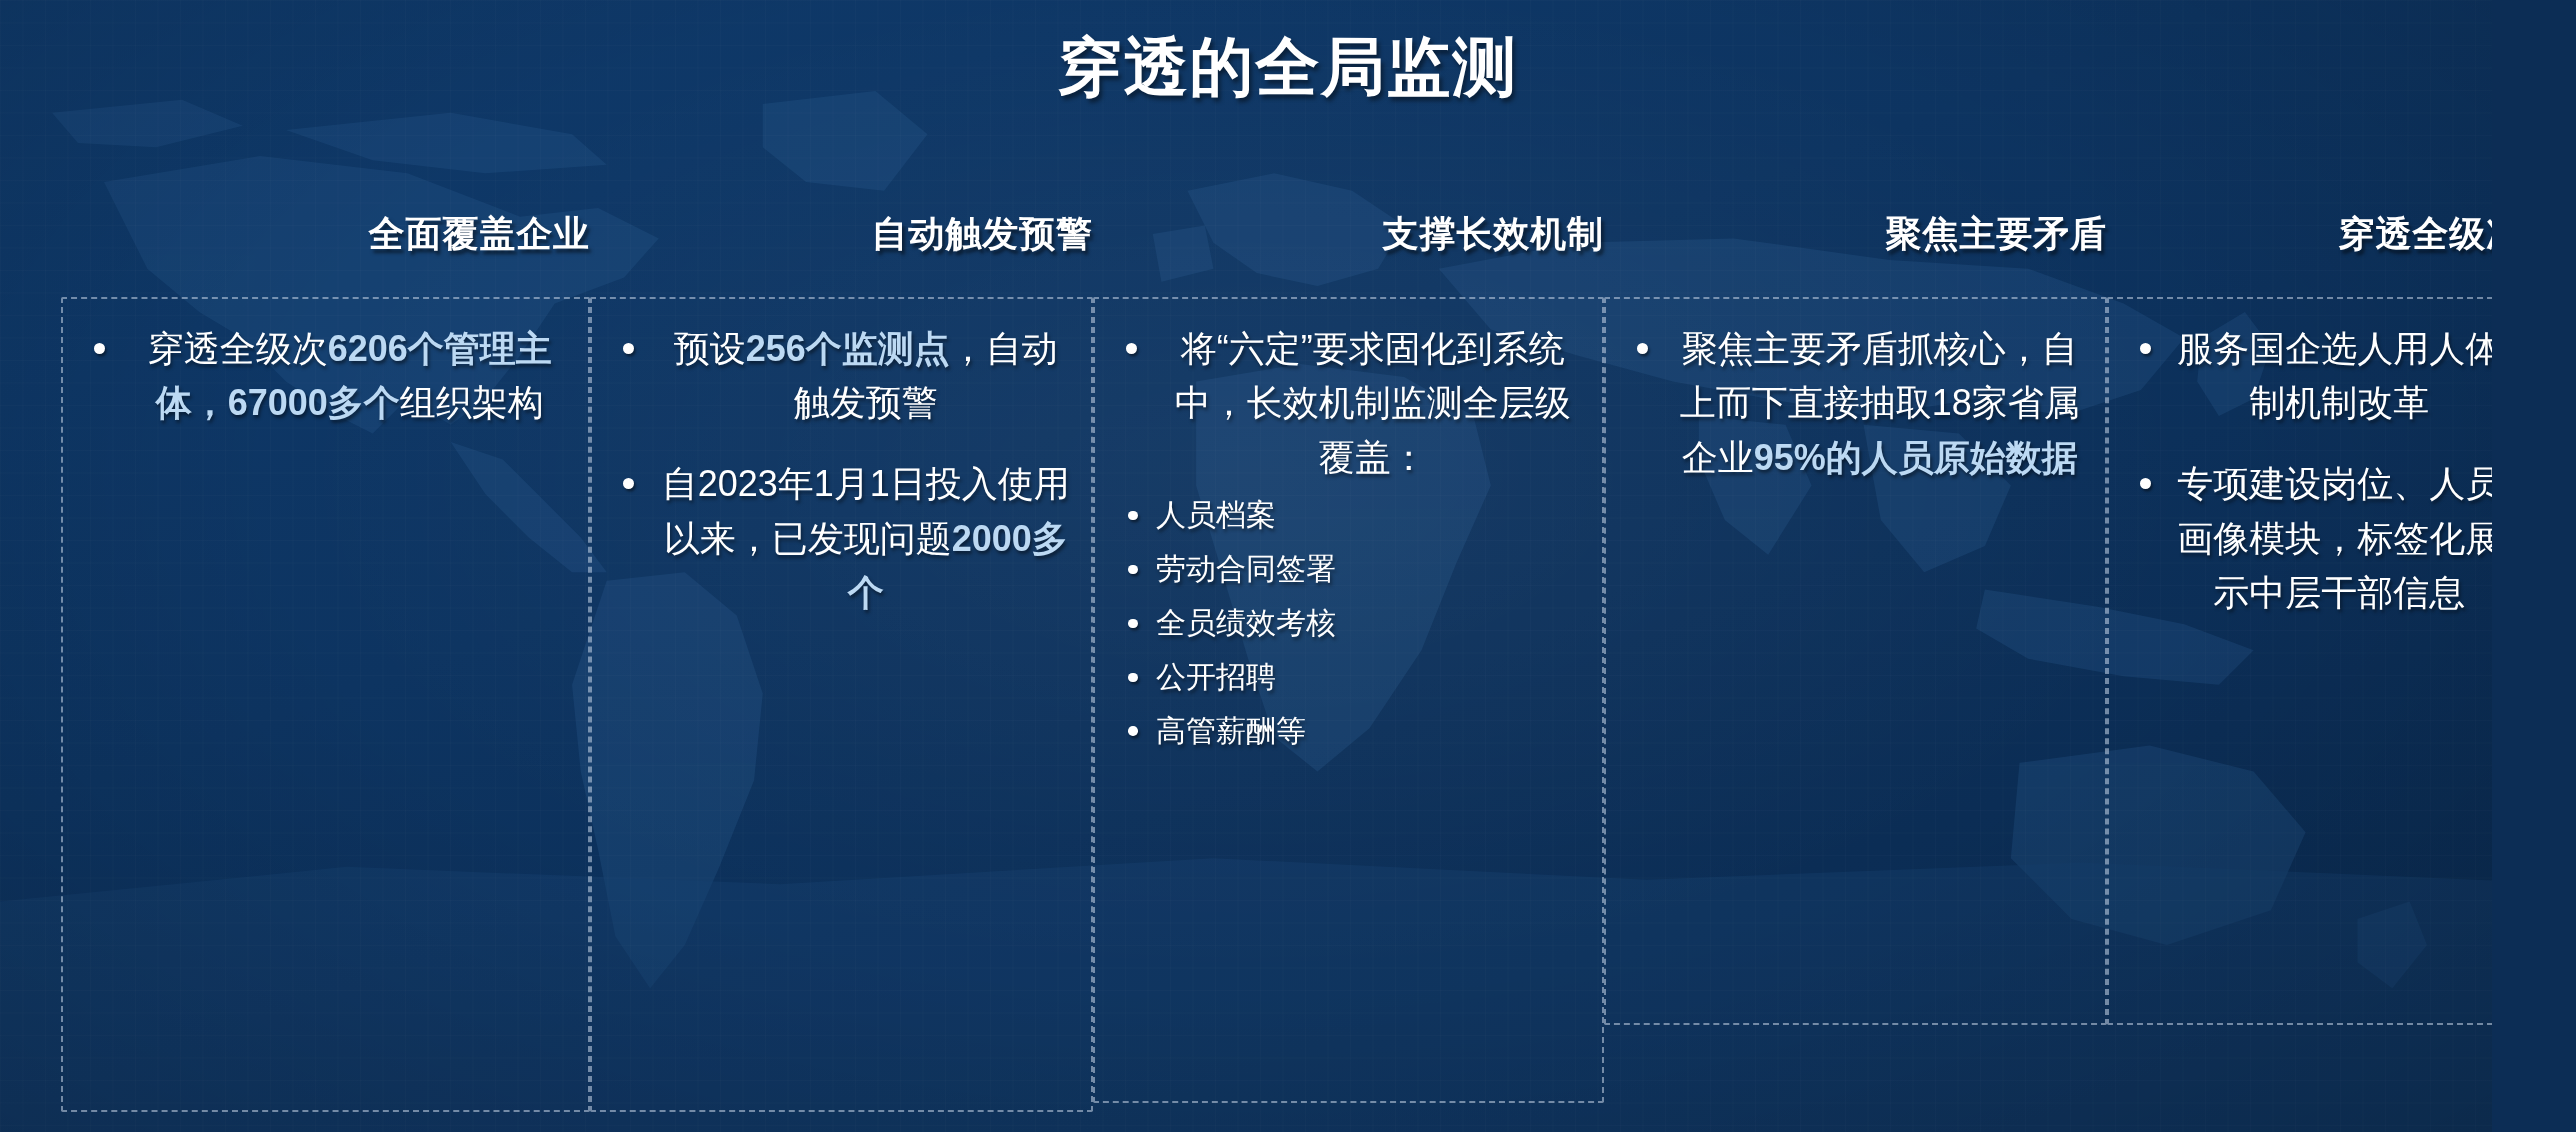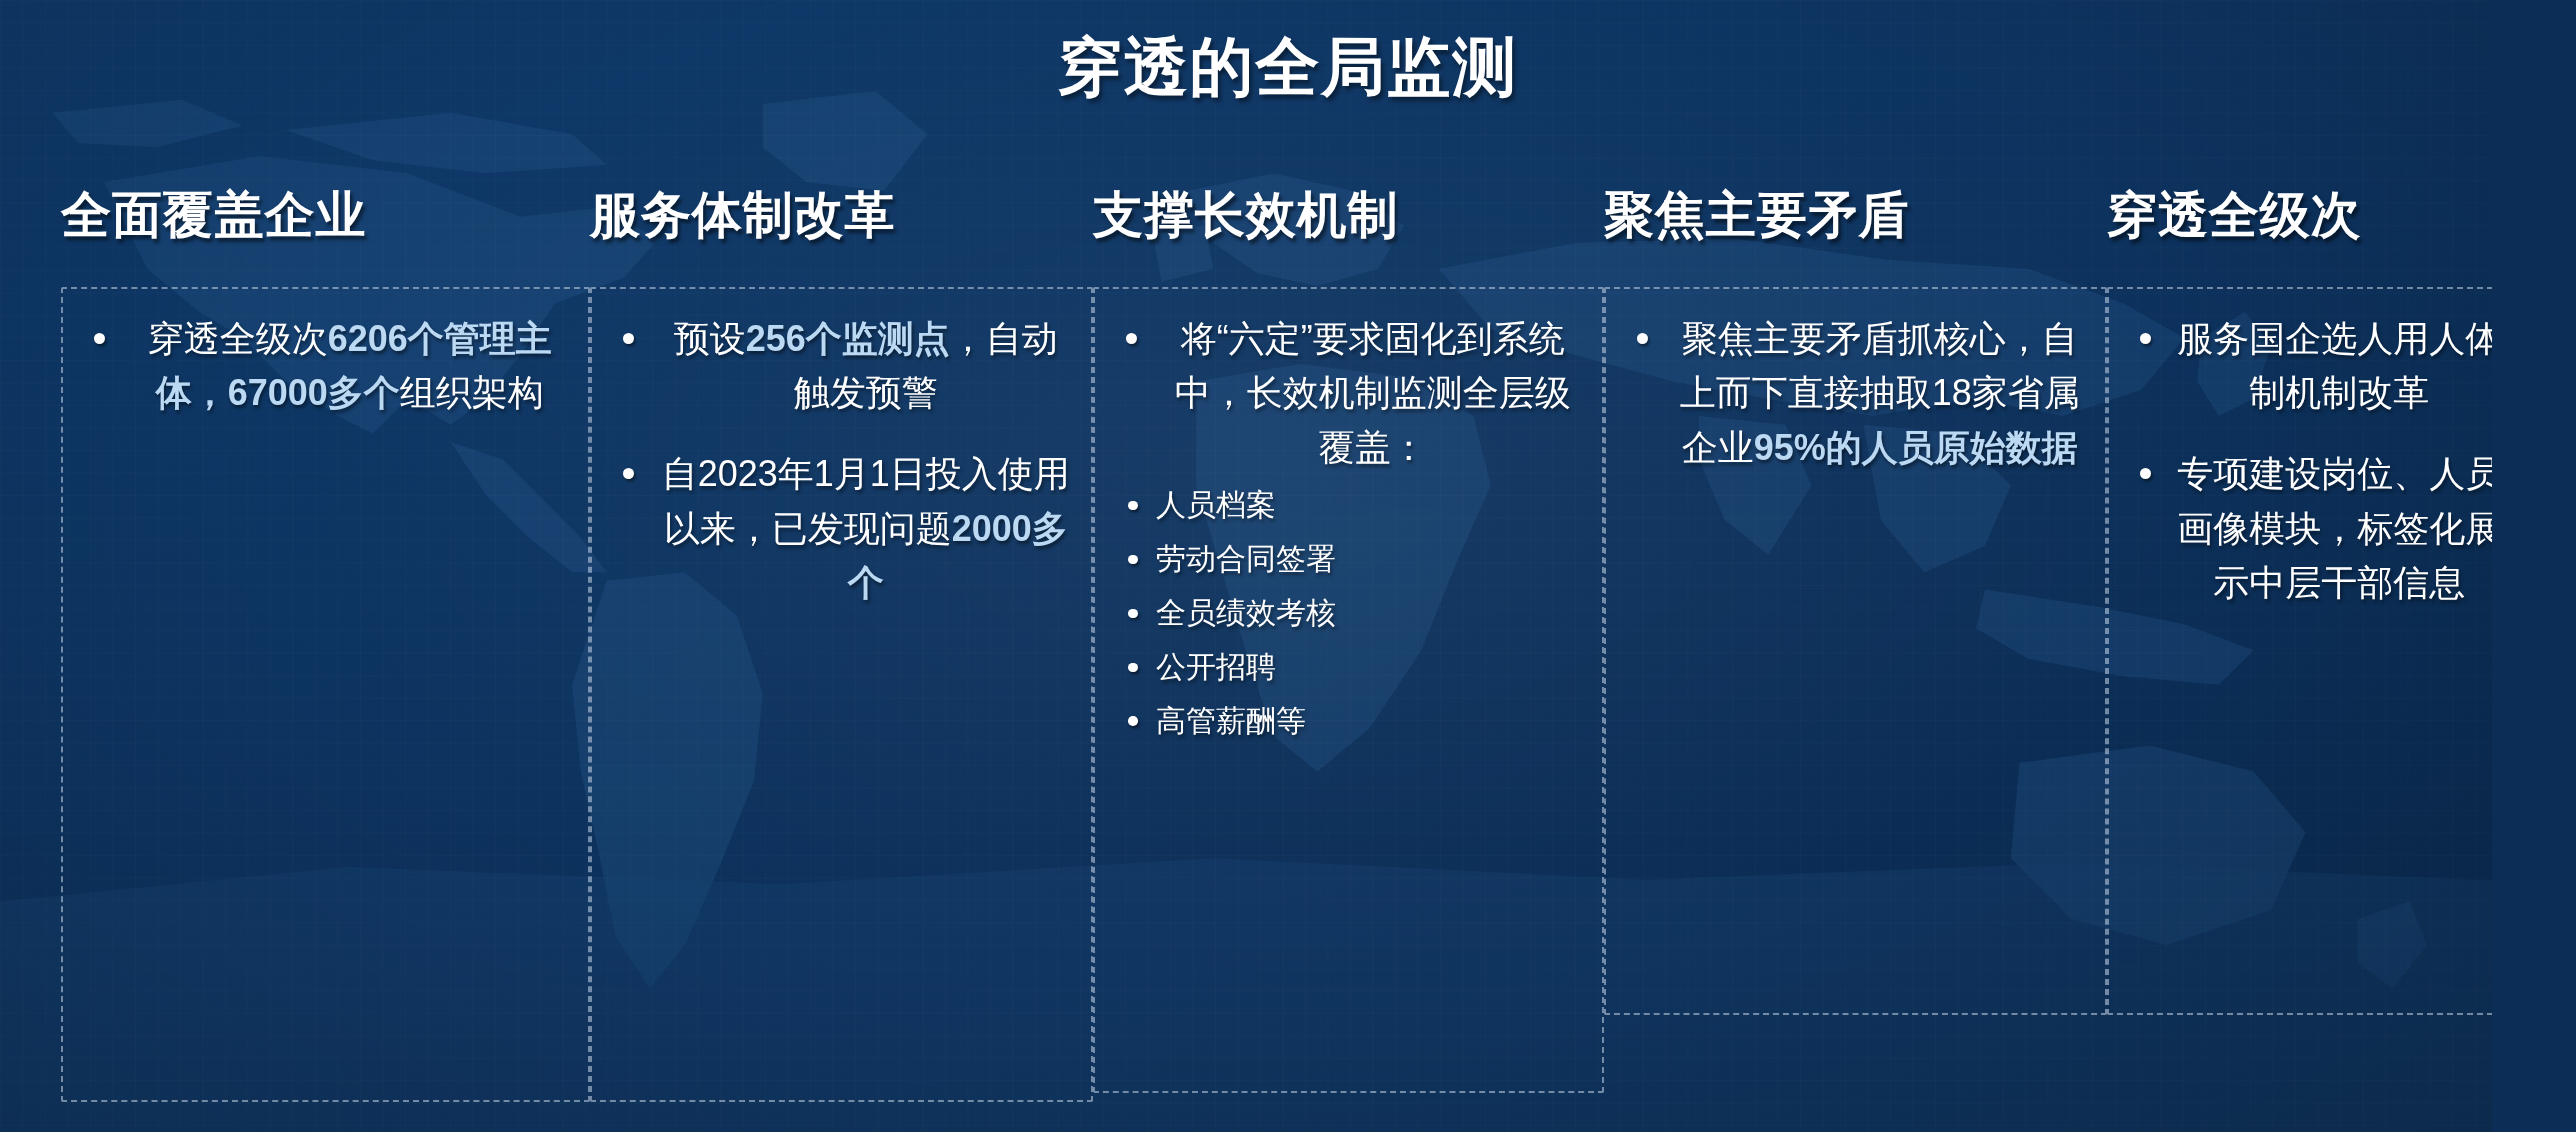--- a/index.html
+++ b/index.html
@@ -67,28 +67,29 @@
     position: relative;
     box-sizing: border-box;
   }
   .col-0 { width: 529px; }
   .col-1 { width: 503px; }
   .col-2 { width: 511px; }
   .col-3 { width: 503px; }
   .col-4 { width: 416px; }
 
   .col-head {
-    text-align: left;
-    font-size: 50px;
+    text-align: right;
+    font-size: 36px;
     font-weight: bold;
     color: #ffffff;
     letter-spacing: 0.9px;
     text-shadow: 2.6px 3.5px 3.5px rgba(0,0,0,0.5);
     margin-bottom: 38px;
     white-space: nowrap;
+    margin-top: 28px;
   }
 
   .col-body {
     border: 2.6px dashed rgba(200,214,232,0.55);
     border-radius: 1.7px;
     padding: 22.5px 15.6px 22.5px 12px;
     box-sizing: border-box;
   }
   .col-0 .col-body { height: 815px; }
   .col-1 .col-body { height: 815px; }
@@ -208,21 +209,21 @@
         <ul class="bullets">
           <li>
             <span class="dot"></span>
             <span><span>穿透全级次</span><b class="hl">6206个管理主体，67000多个</b><span>组织架构</span></span>
           </li>
         </ul>
       </div>
     </div>
 
     <div class="column col-1">
-      <div class="col-head">服务体制改革</div>
+      <div class="col-head">自动触发预警</div>
       <div class="col-body">
         <ul class="bullets">
           <li>
             <span class="dot"></span>
             <span><span>预设</span><b class="hl">256个监测点</b><span>，自动触发预警</span></span>
           </li>
           <li>
             <span class="dot"></span>
             <span><span>自2023年1月1日投入使用以来，已发现问题</span><b class="hl">2000多个</b></span>
           </li>

